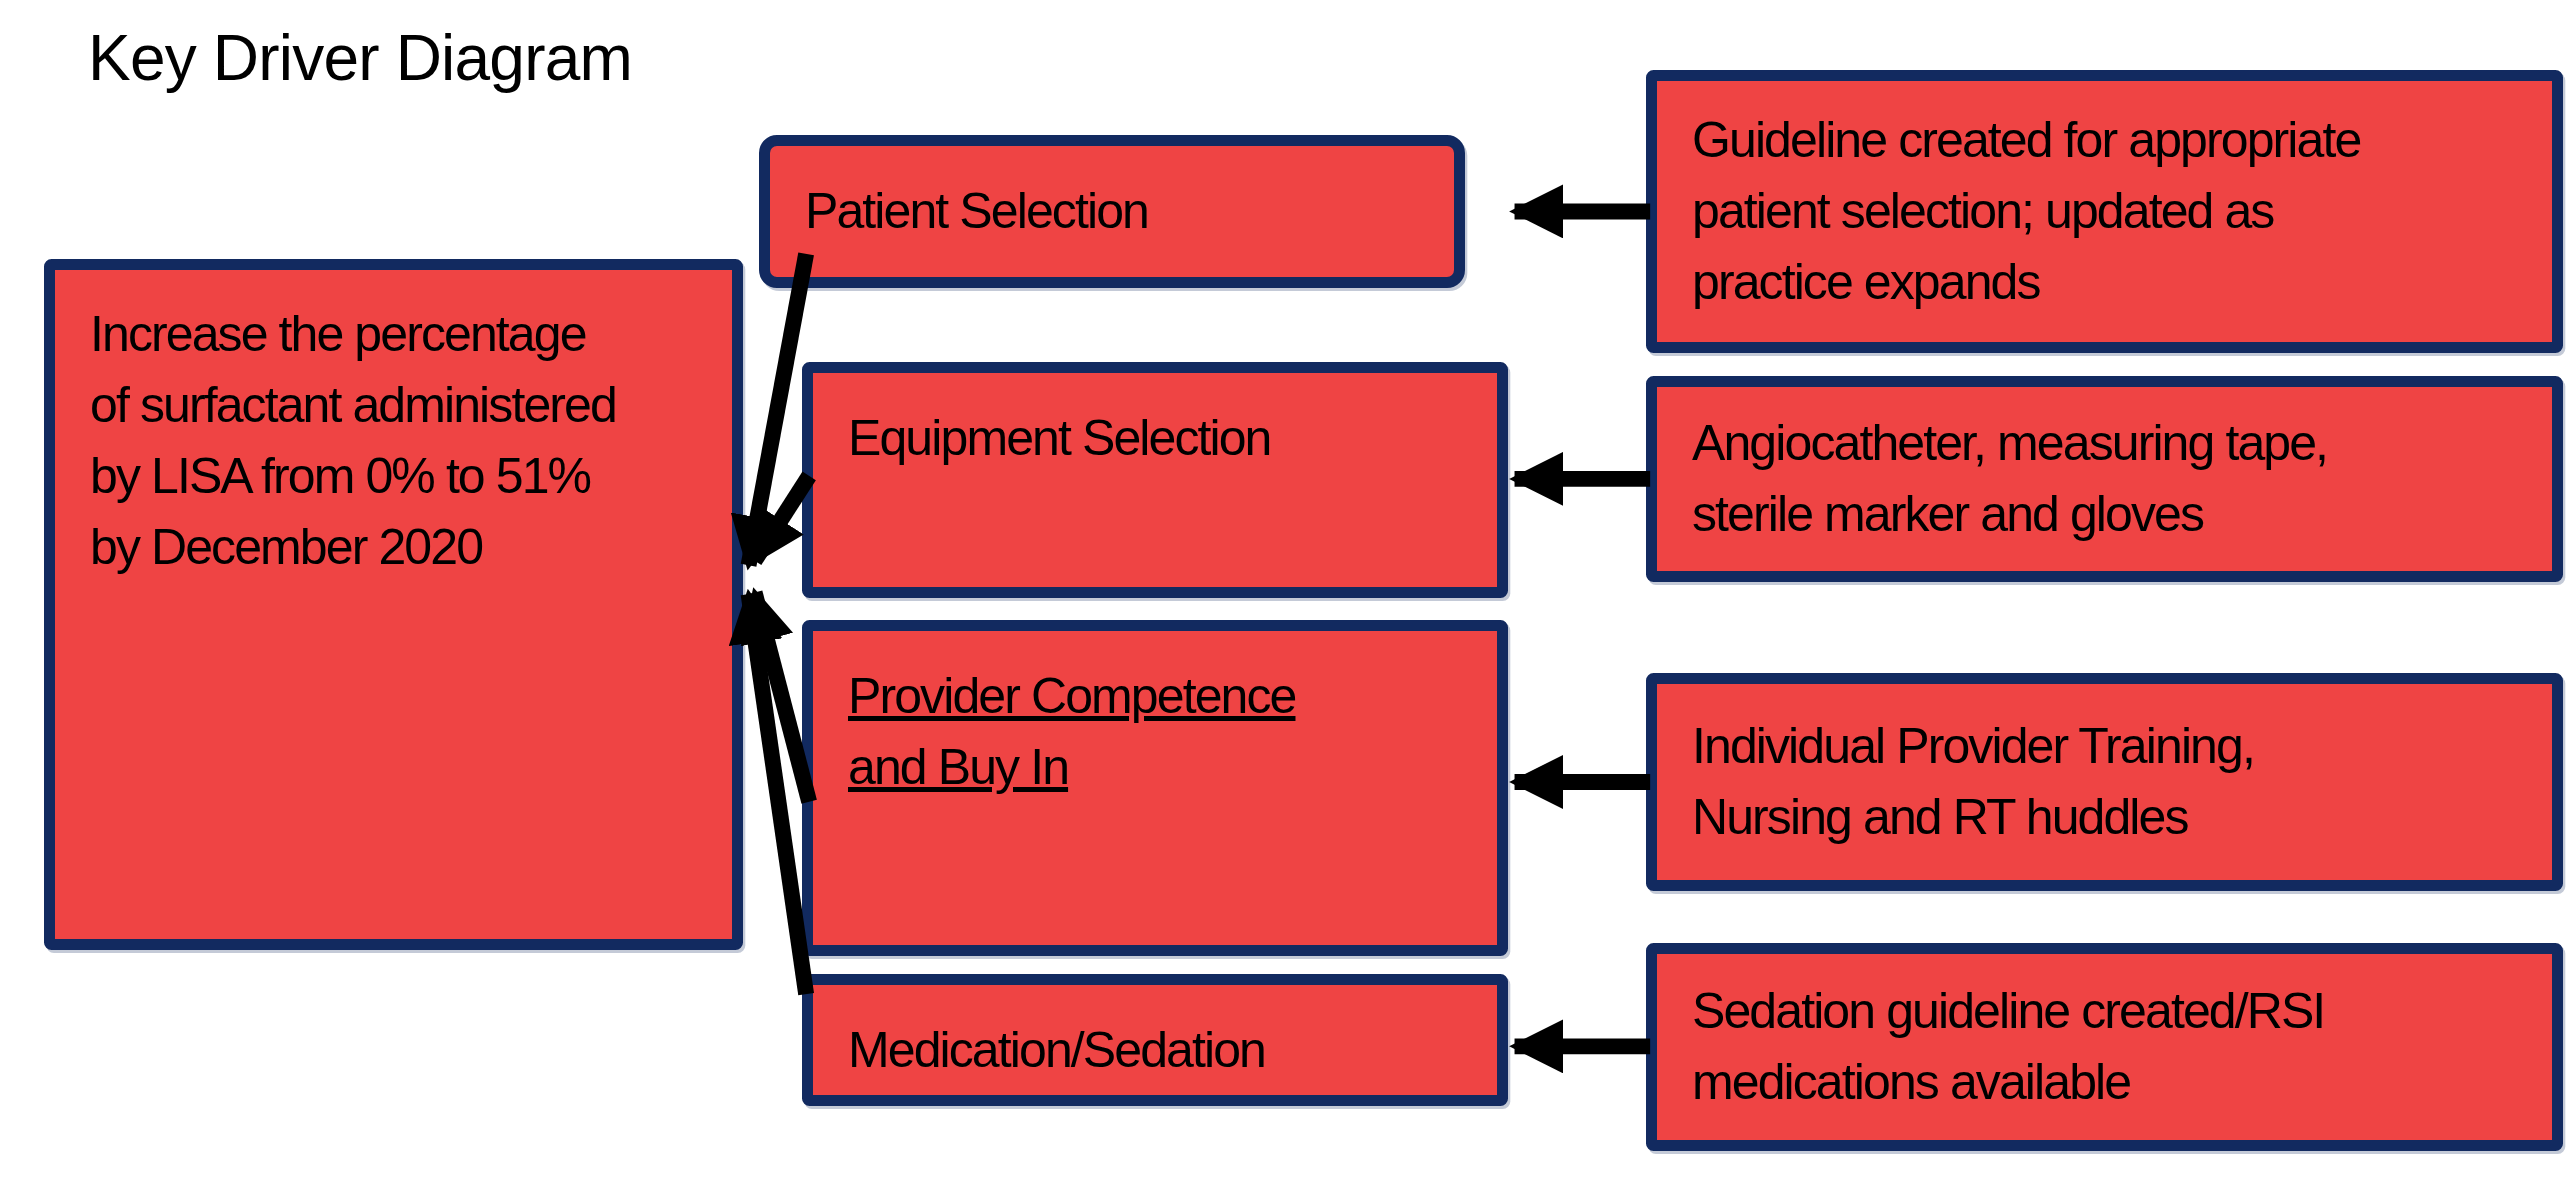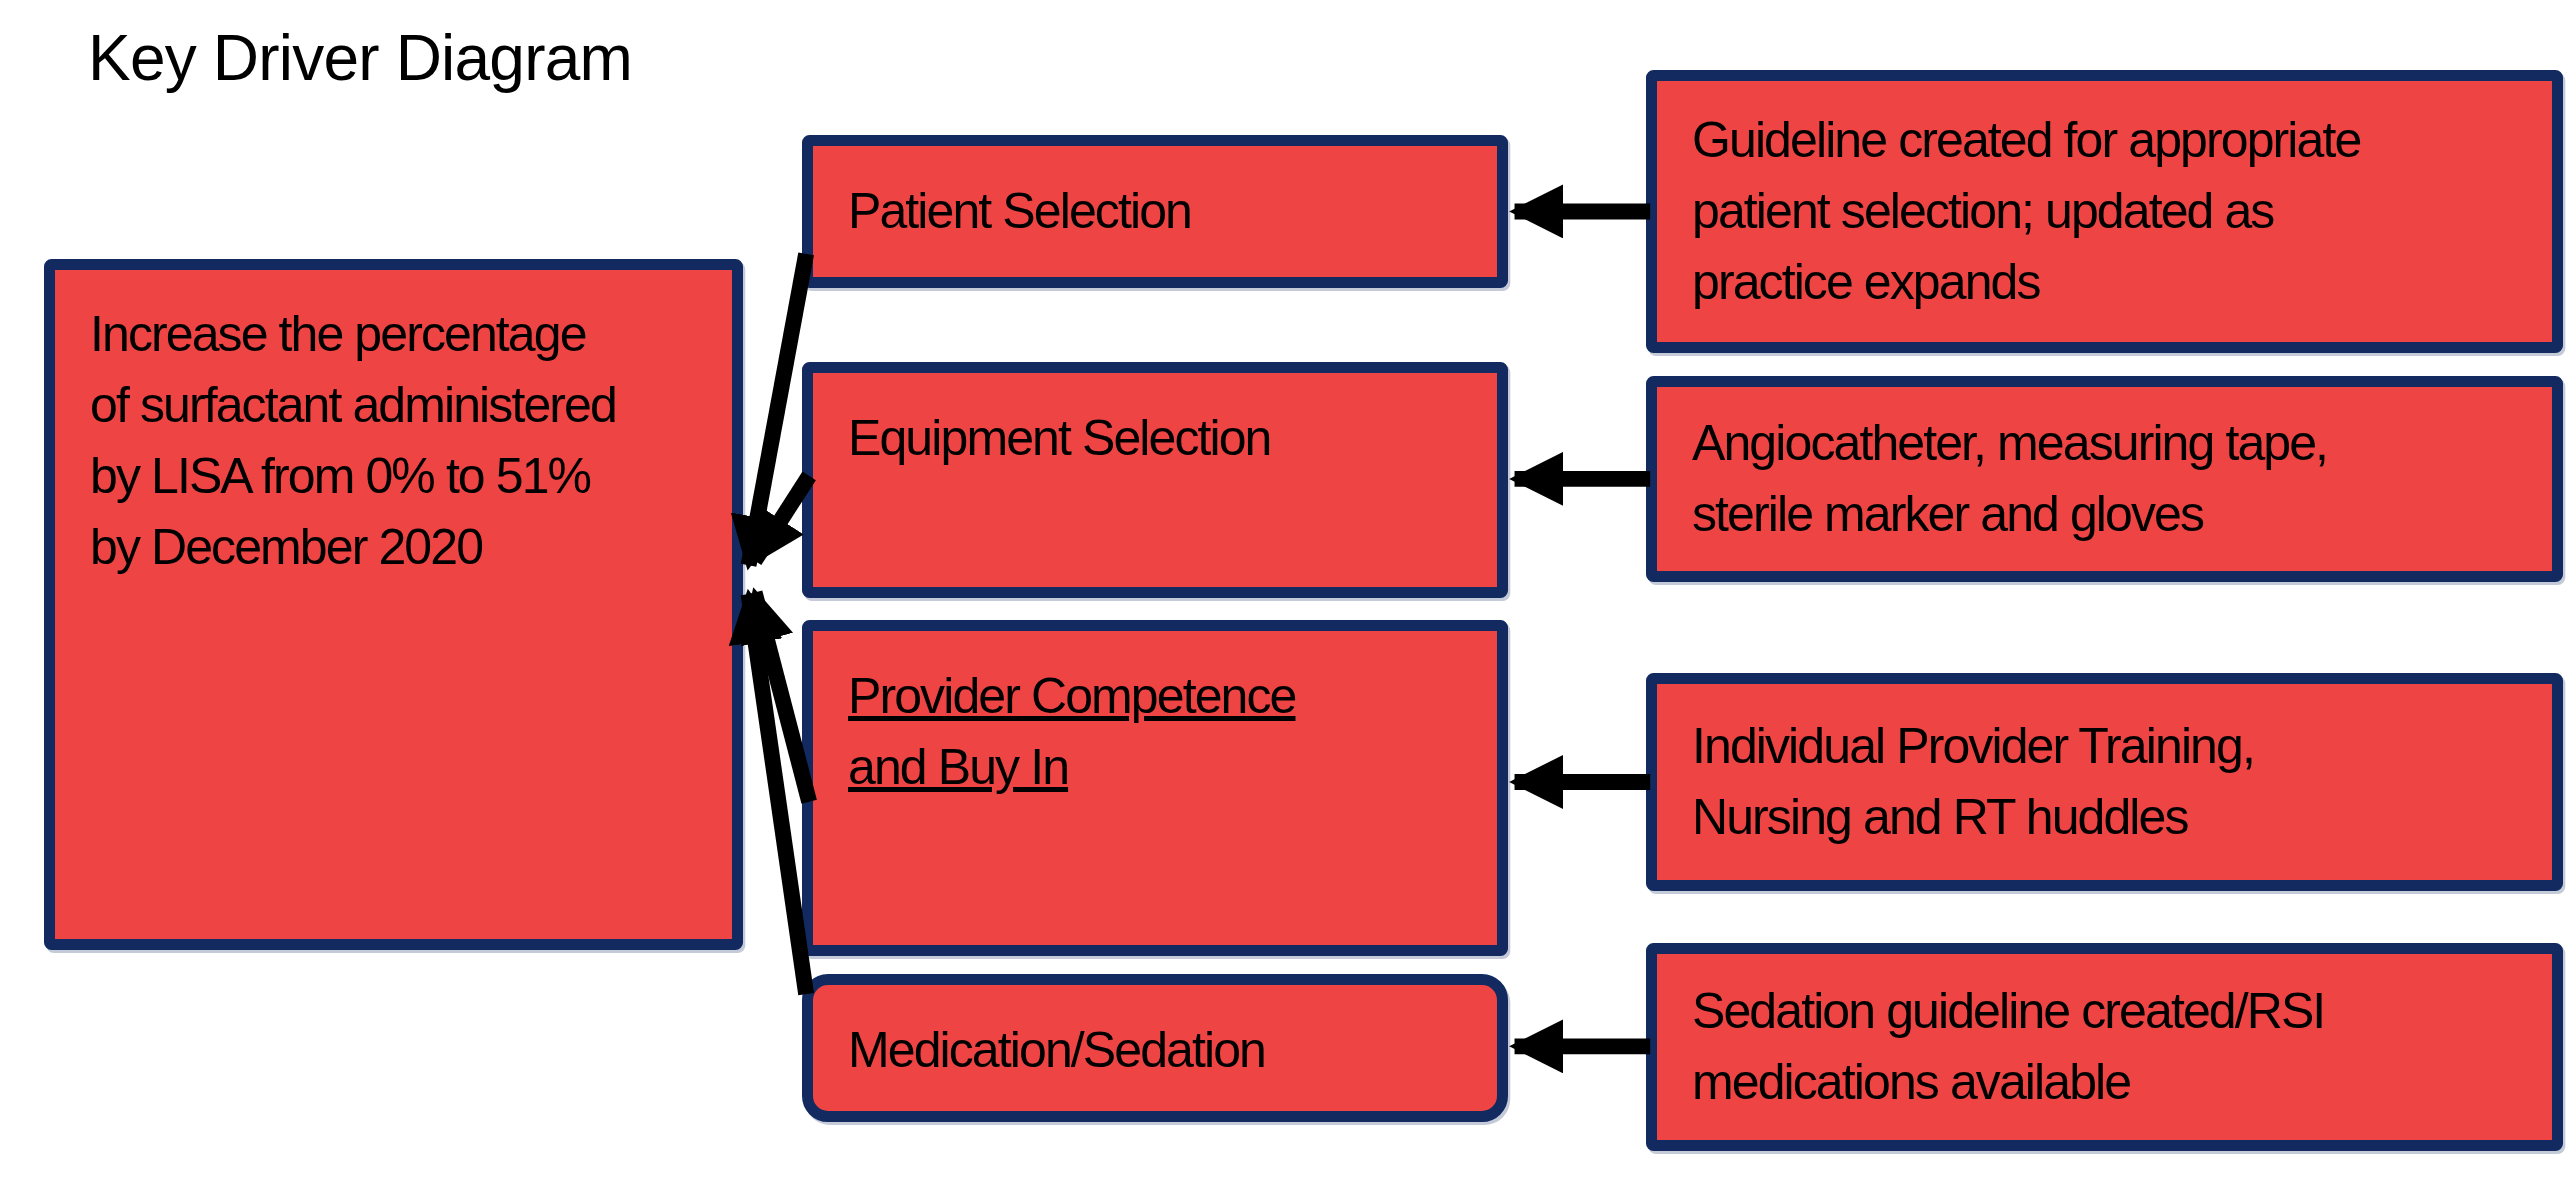--- a/index.html
+++ b/index.html
@@ -33,24 +33,24 @@
     line-height: 71px;
     letter-spacing: -1.9px;
     color: var(--text, #000000);
     white-space: pre-line;
   }
   
   .goal { left: 44px; top: 259px; width: 699px; height: 691px; }
   .goal .txt { padding: 29px 16px 0 35px; }
   
   .driver .txt { padding: 30px 23px 0 35px; }
-  .d1 { left: 802px; top: 135px;  width: 706px; height: 153px; }
+  .d1 { left: 759px; top: 135px;  width: 706px; height: 153px; border-radius: 18px; }
   .d2 { left: 802px; top: 362px;  width: 706px; height: 236px; }
   .d3 { left: 802px; top: 620px;  width: 706px; height: 336px; text-decoration: underline; }
-  .d4 { left: 802px; top: 974px; width: 706px; height: 148px; border-radius: 26px; }
+  .d4 { left: 802px; top: 974px; width: 706px; height: 132px; }
   
   .intervention { display: flex; flex-direction: column; justify-content: center; }
   .intervention .txt { padding: 0 30px 0 35px; }
   .r1 { left: 1646px; top: 70px;   width: 917px; height: 283px; }
   .r2 { left: 1646px; top: 376px;  width: 917px; height: 206px; }
   .r3 { left: 1646px; top: 673px;  width: 917px; height: 218px; }
   .r4 { left: 1646px; top: 943px; width: 917px; height: 208px; }
   .arrows {
     position: absolute;
     left: 0; top: 0;

